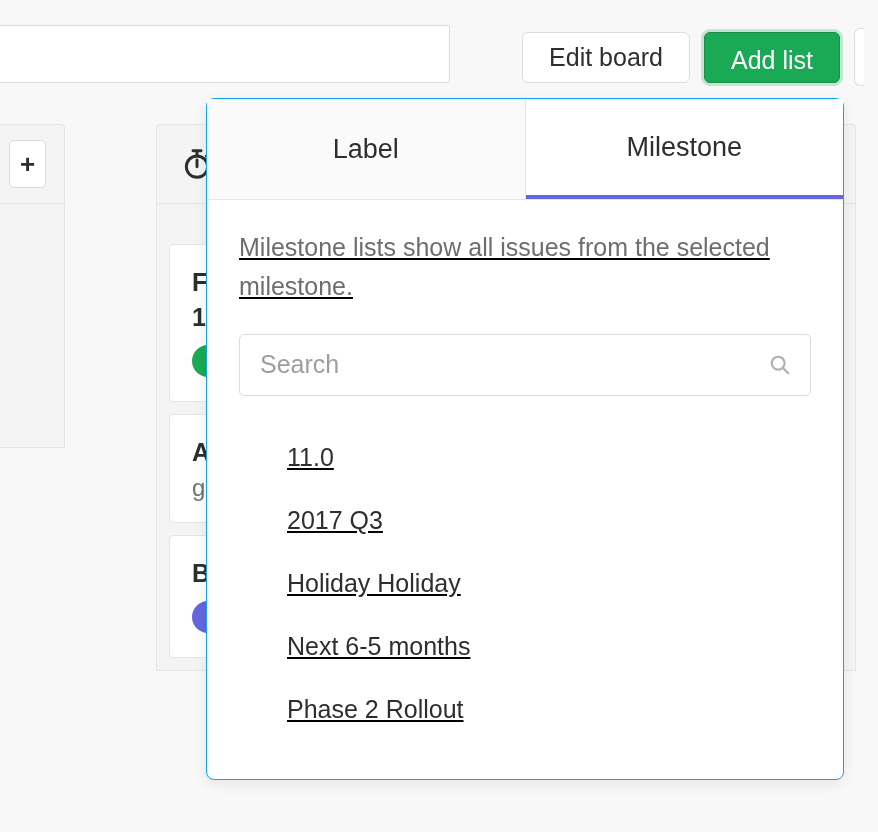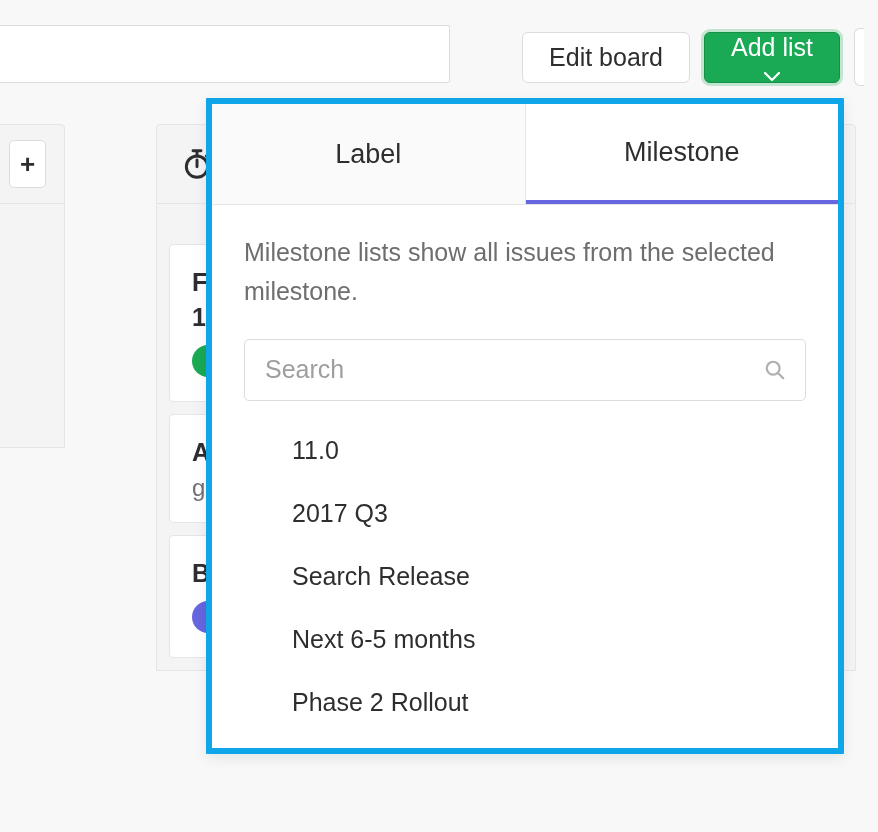--- a/index.html
+++ b/index.html
@@ -25,21 +25,21 @@
       left: -20px;
       top: 25px;
       width: 470px;
       height: 58px;
       border: 1px solid #dcdcdc;
       border-radius: 2px;
       background: #fff;
     }
     .btn {
       height: 51px;
-      padding: 0 26px;
+      padding: 13px 26px;
       font-size: 25px;
       border-radius: 6px;
       display: inline-flex;
       align-items: center;
       gap: 10px;
       cursor: pointer;
       white-space: nowrap;
     }
     .btn-edit {
       background: #fff;
@@ -155,22 +155,22 @@
     .dot-green { background: #1aaa55; }
     .dot-purple { background: #6666e0; }
 
     
     .dropdown {
       position: absolute;
       left: 206px;
       top: 98px;
       width: 638px;
       background: #fff;
-      border: 6px solid #0ea5e9;
-      border-radius: 1px;
+      border: 1px solid #0ea5e9;
+      border-radius: 8px;
       box-shadow: 0 4px 14px rgba(0,0,0,0.08);
       z-index: 10;
     }
     .tabs {
       display: flex;
       border-bottom: 1px solid #e5e5e5;
     }
     .tab {
       flex: 1;
       height: 100px;
@@ -182,30 +182,30 @@
       cursor: pointer;
       border-right: 1px solid #e5e5e5;
       background: #fafafa;
     }
     .tab:last-child { border-right: none; }
     .tab.active {
       font-weight: 400;
       background: #fff;
       border-bottom: 4px solid #6666e0;
     }
-    .dropdown-body { padding: 28px 32px 14px; }
+    .dropdown-body { padding: 28px 32px 38px; text-decoration: underline; }
     .desc {
       font-size: 25px;
       color: #6e6e6e;
       line-height: 1.55;
       margin-bottom: 28px;
     }
     .search-wrap {
       position: relative;
-      margin-bottom: 18px;
+      margin-bottom: 30px;
     }
     .search-input {
       width: 100%;
       height: 62px;
       border: 1px solid #dcdcdc;
       border-radius: 5px;
       padding: 0 60px 0 20px;
       font-size: 25px;
       color: #2e2e2e;
     }
@@ -288,18 +288,18 @@
     <div class="search-wrap">
       <input class="search-input" placeholder="Search" style="">
       <svg class="search-icon" viewBox="0 0 24 24">
           <circle cx="10" cy="10" r="7" stroke="currentColor" stroke-width="2.4" fill="none"></circle>
           <path d="M15.5 15.5L21 21" stroke="currentColor" stroke-width="2.4" stroke-linecap="round"></path>
         </svg>
     </div>
     <div class="options">
       <div class="opt">11.0</div>
       <div class="opt">2017 Q3</div>
-      <div class="opt">Search Release</div>
+      <div class="opt">Holiday Holiday</div>
       <div class="opt">Next 6-5 months</div>
       <div class="opt">Phase 2 Rollout</div>
     </div>
   </div>
 </div>
 
 </body></html>

